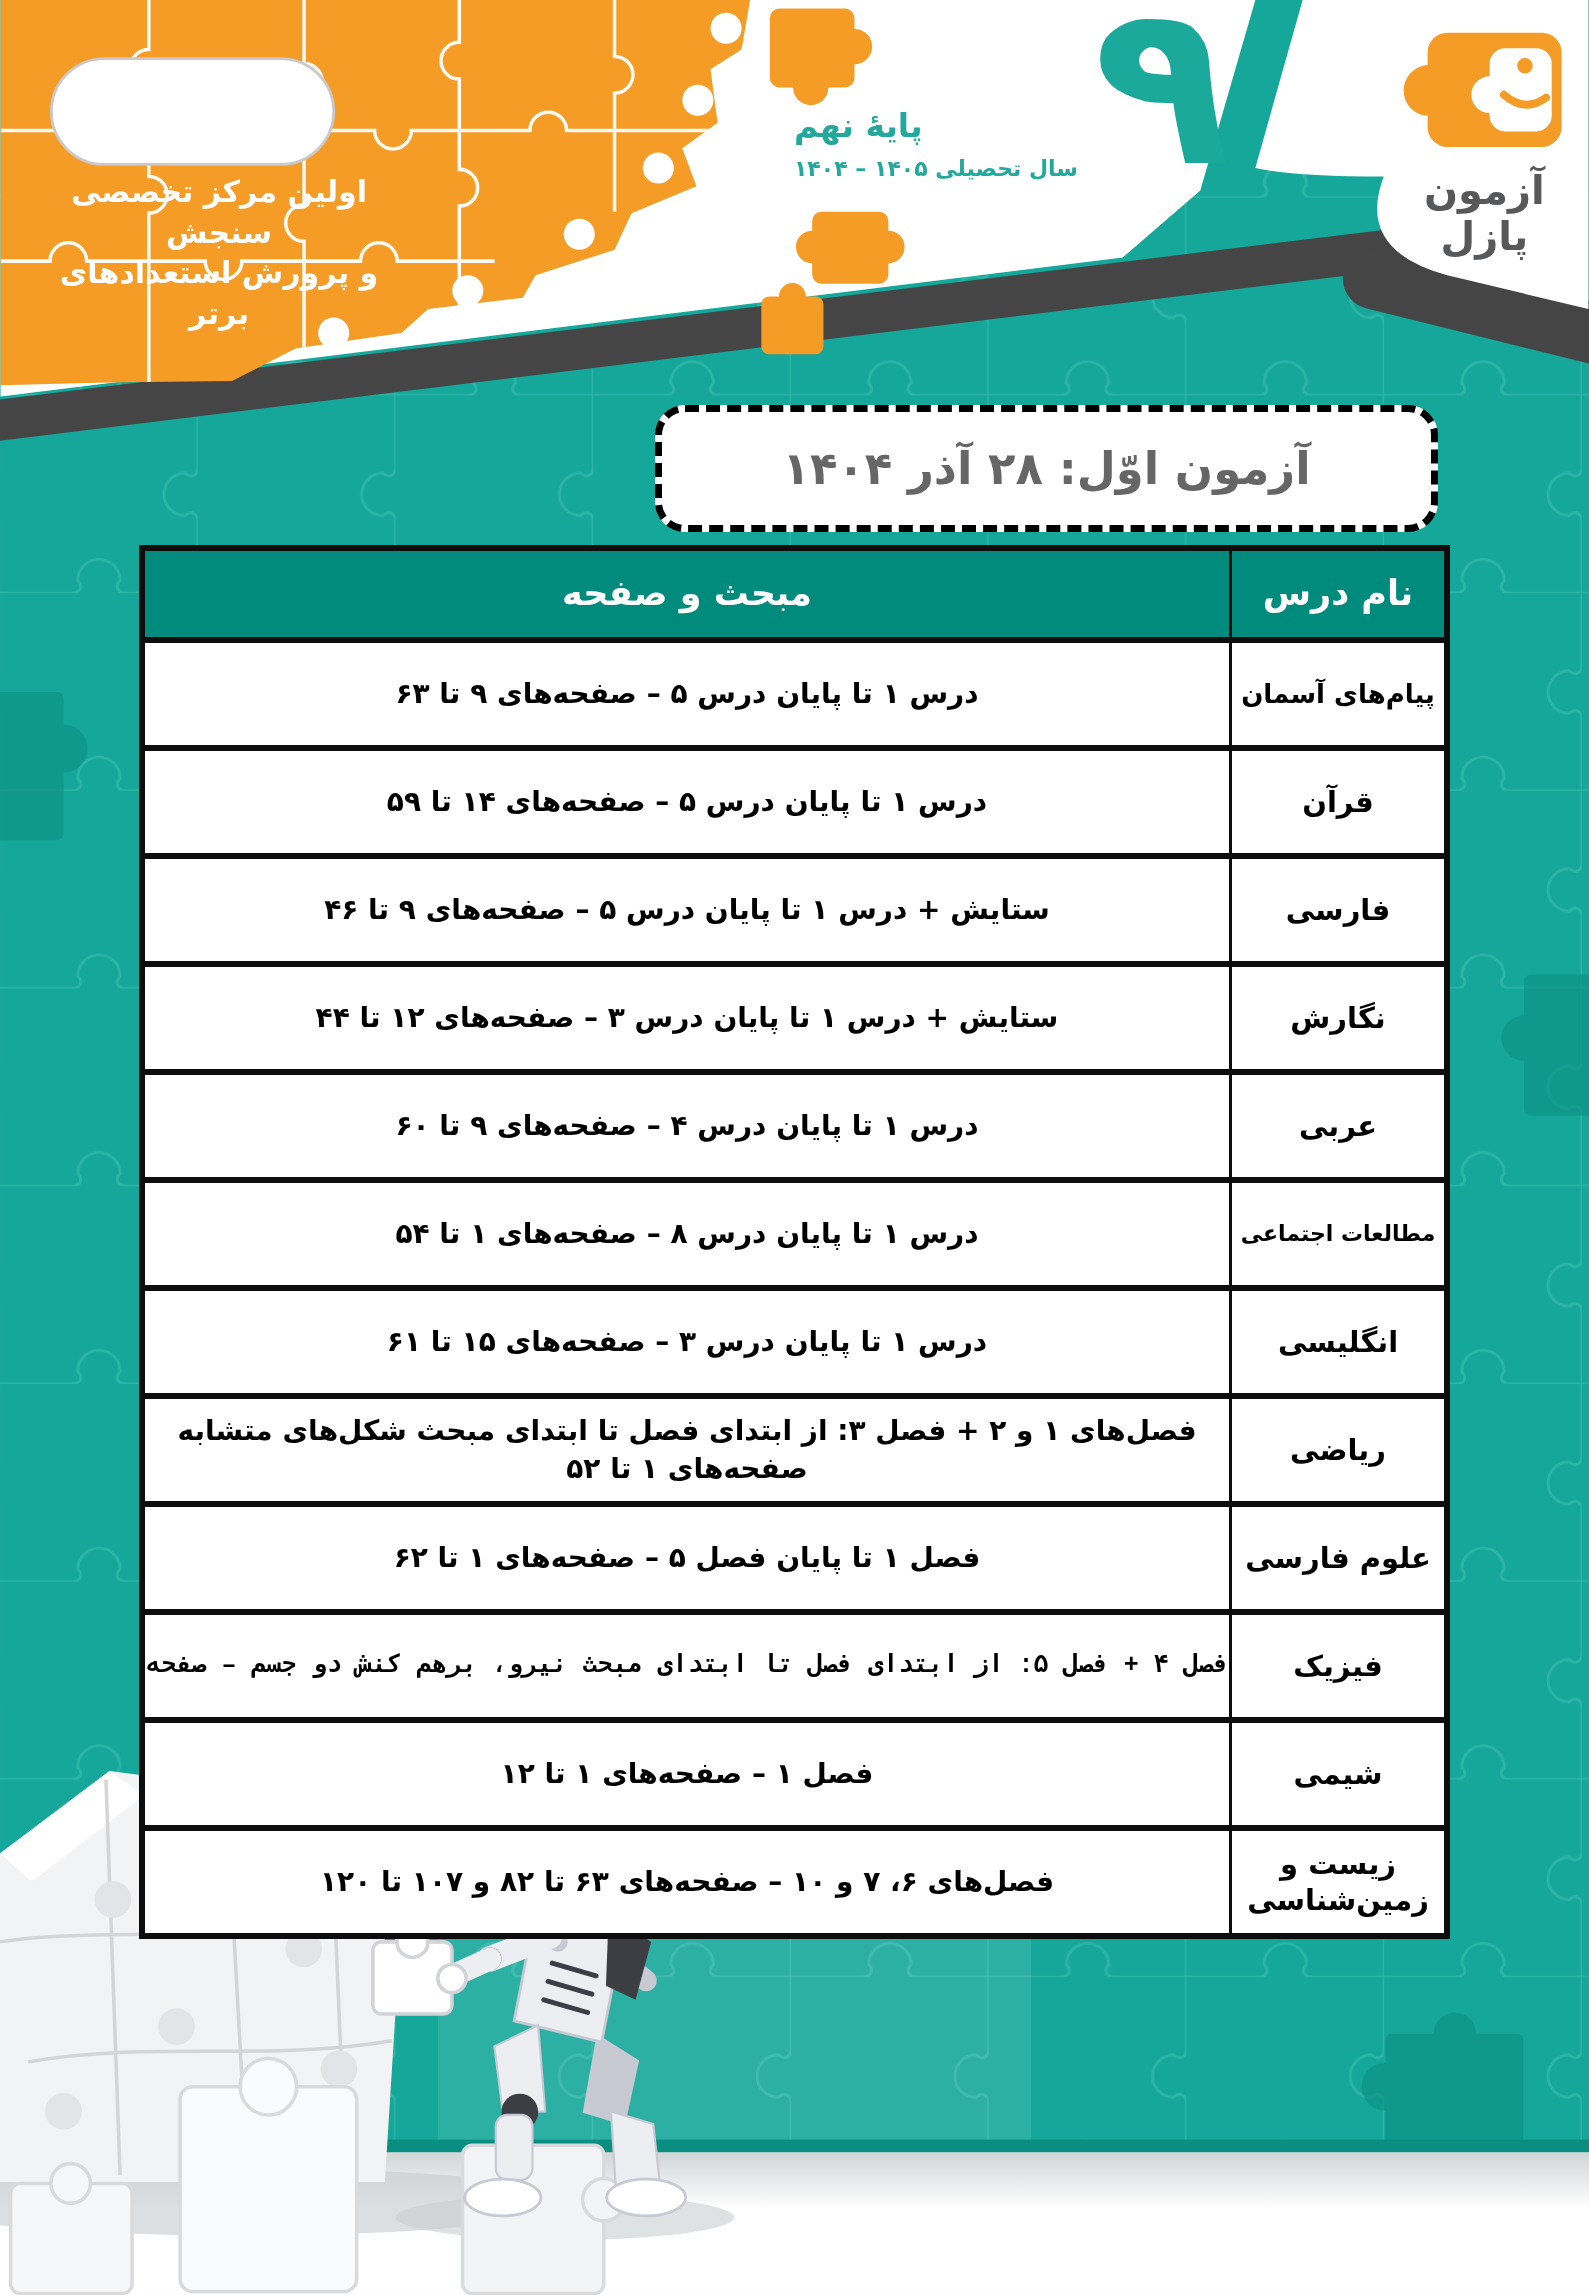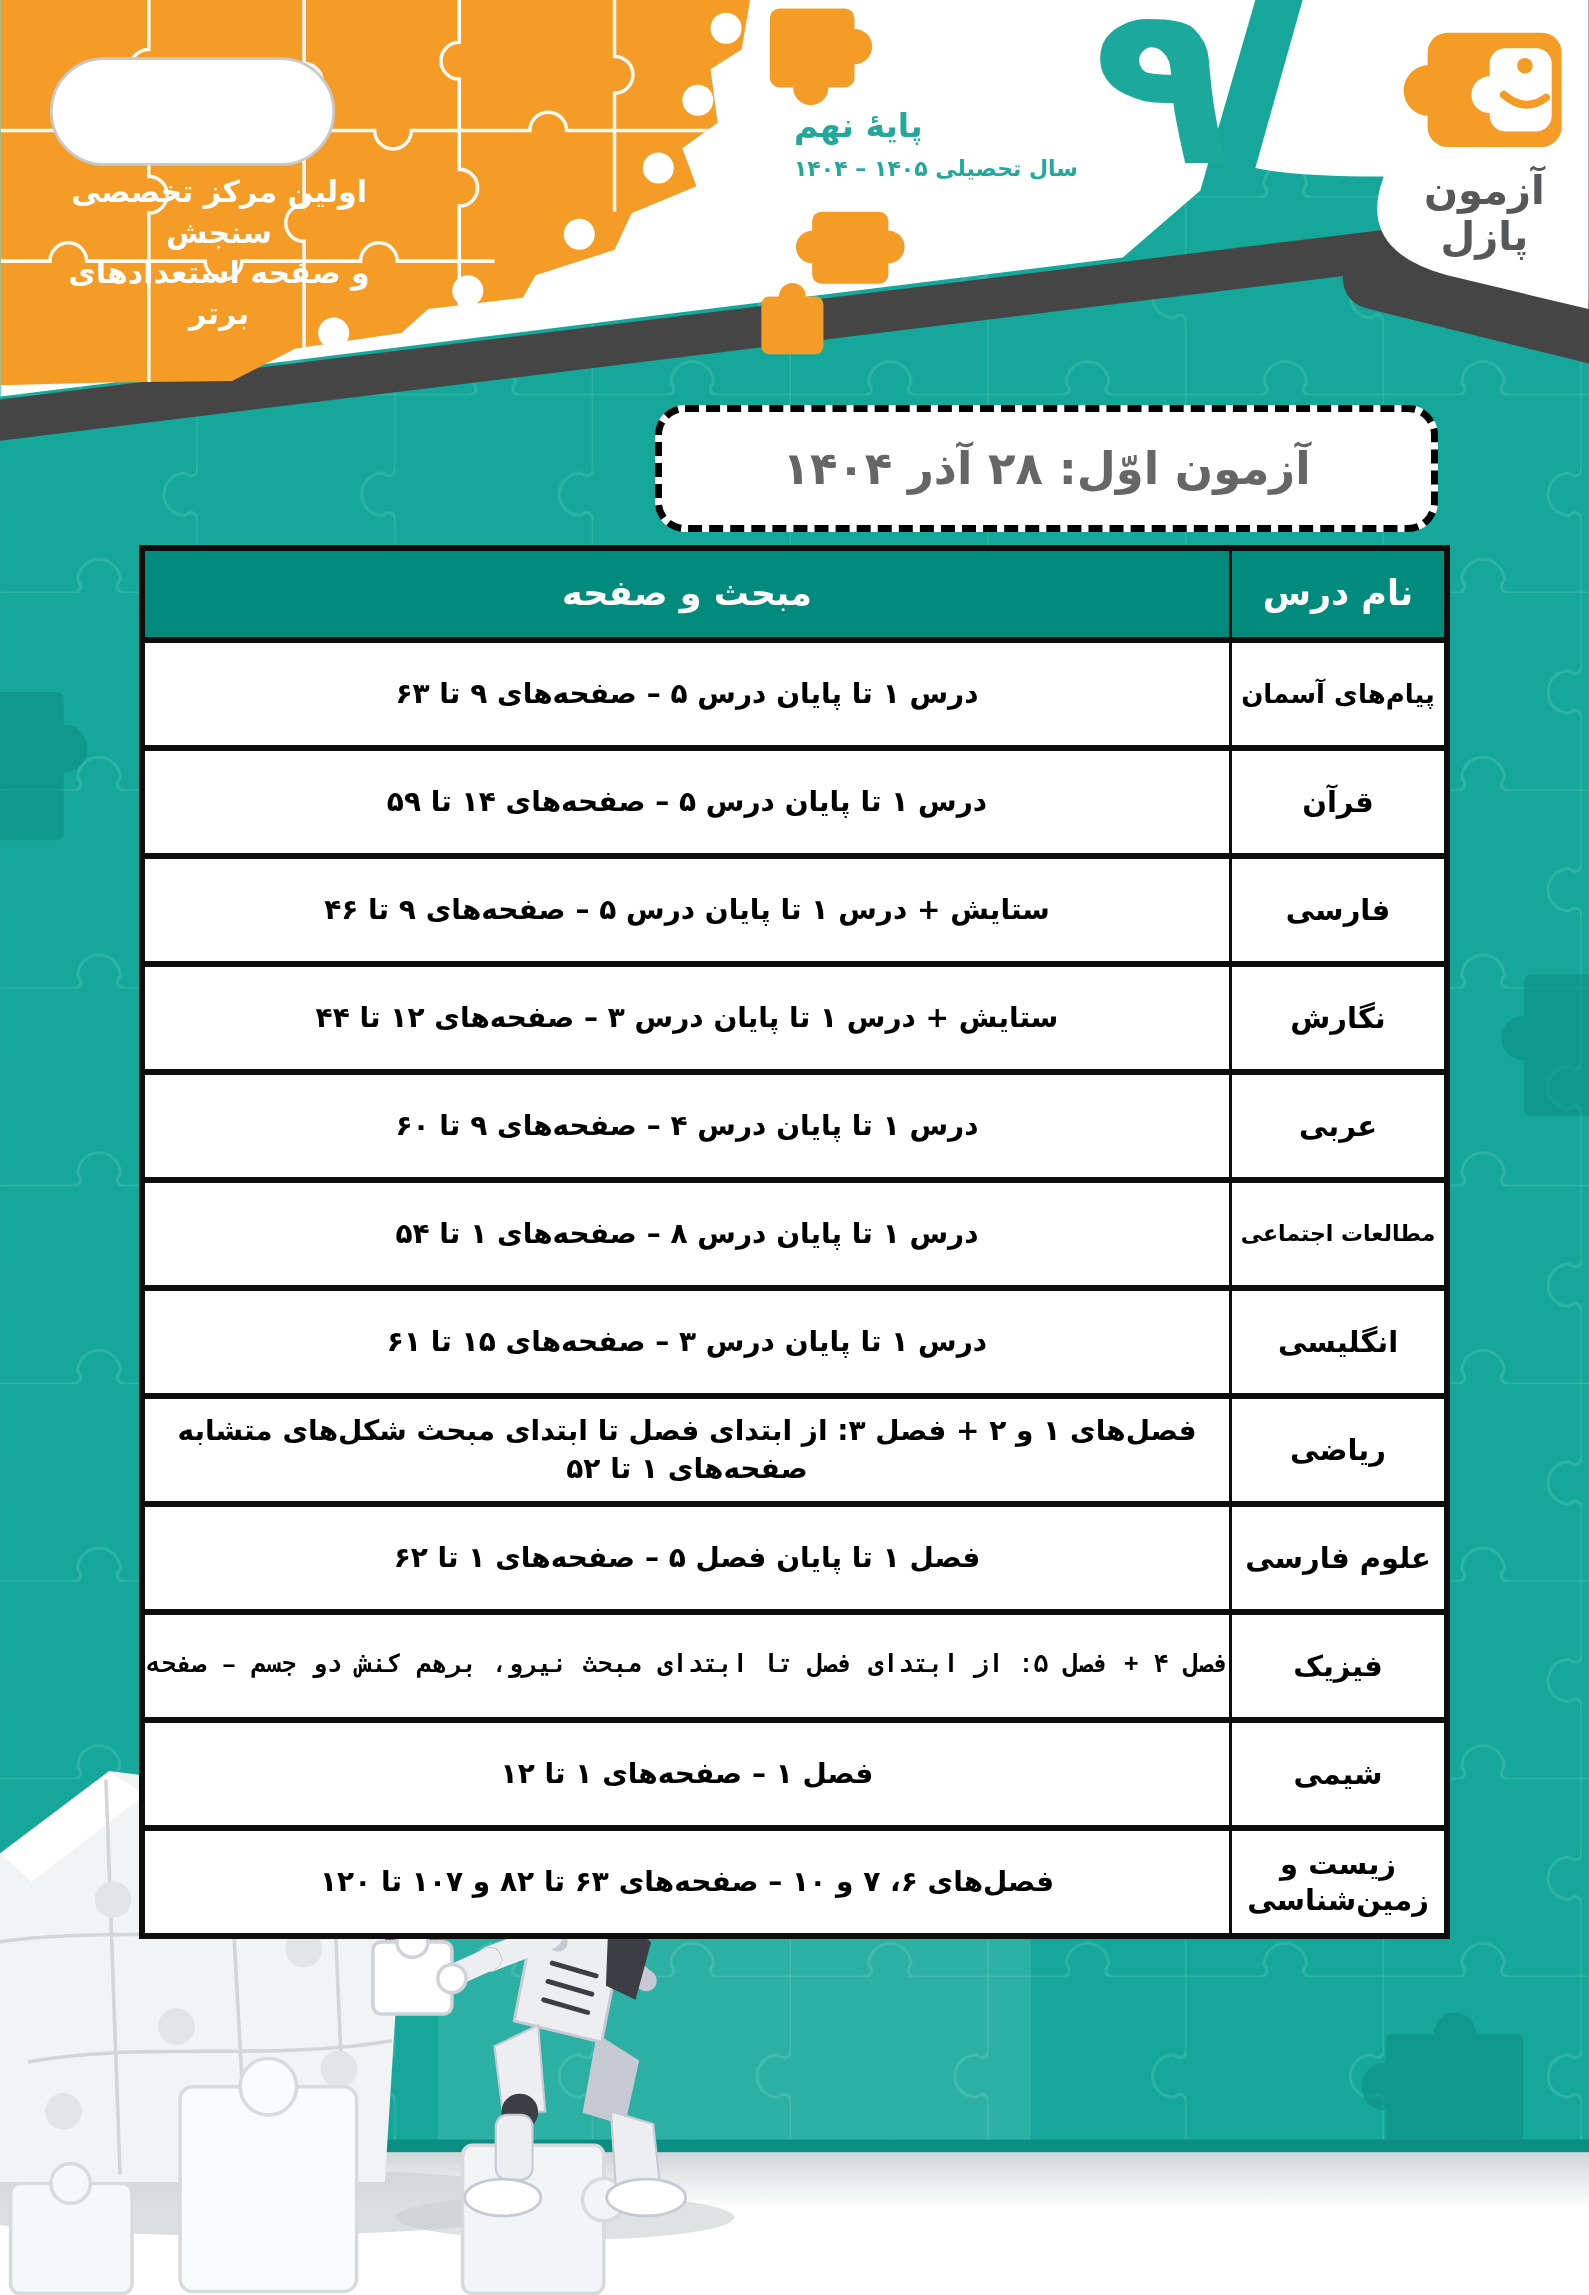--- a/index.html
+++ b/index.html
@@ -114,21 +114,21 @@
       </g>
     </g>
 
     <rect x="72" y="83" width="400" height="150" rx="75" fill="#ffffff" stroke="#c9c9c9" stroke-width="4"></rect>
   </svg>
 
   <div class="abs vale-word">واله</div>
   <div class="abs vale-caption">مؤسسه آموزشی فرهنگی واله</div>
   <div class="abs vale-tagline" style="z-index:2">
     <div>اولین مرکز تخصصی سنجش</div>
-    <div>و صفحه استعدادهای برتر</div>
+    <div>و پرورش استعدادهای برتر</div>
   </div>
   <div class="abs grade-block" style="z-index:2">
     <div class="grade-line1">پایهٔ نهم</div>
     <div class="grade-line2">سال تحصیلی ۱۴۰۵ – ۱۴۰۴</div>
   </div>
   <div class="abs grade-numeral" style="z-index:2">۹</div>
 
   <div class="abs brand" style="z-index:2">
     <svg width="198" height="134" viewBox="0 0 280 190" style="margin:0 auto">
       <g>

